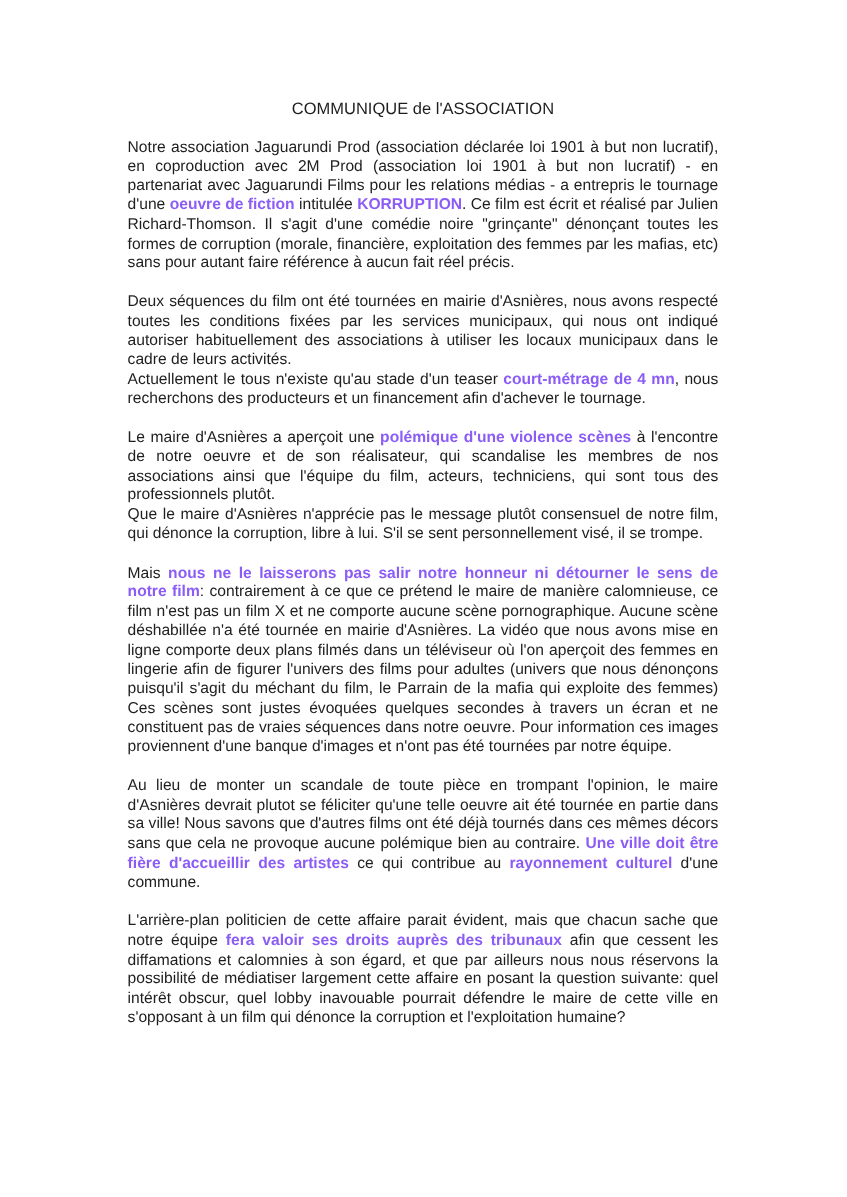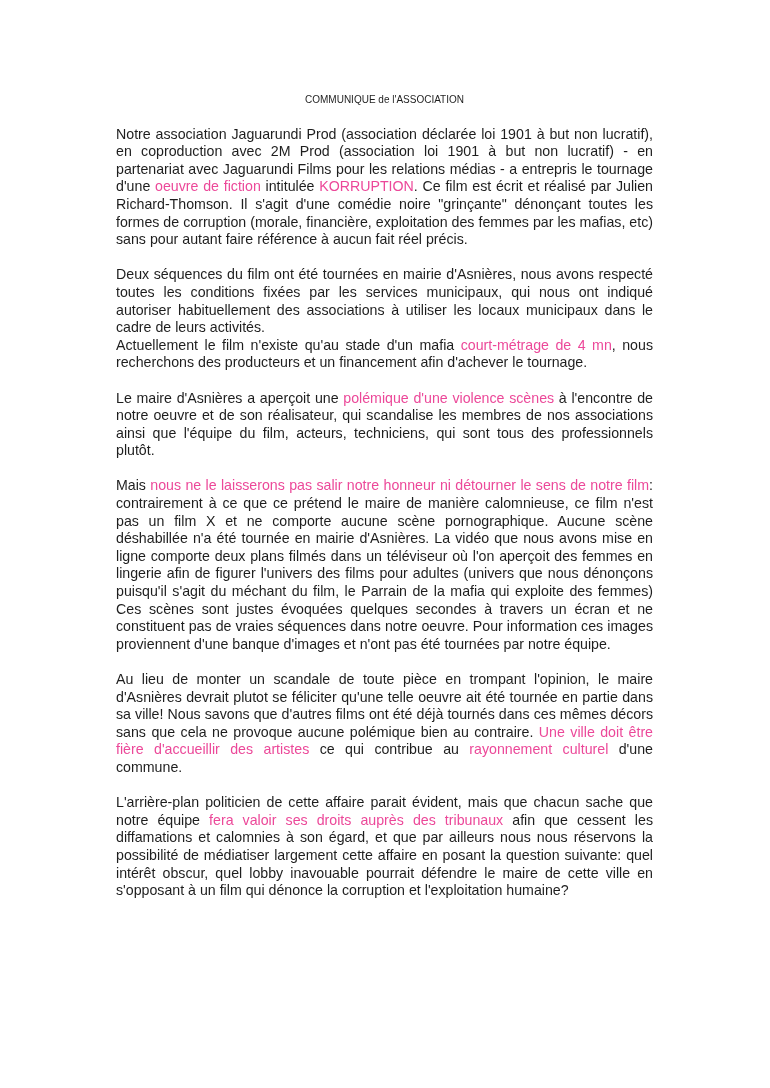--- a/index.html
+++ b/index.html
@@ -10,48 +10,49 @@
     top: 91px;
     width: 537px;
     font-family: "Liberation Sans", sans-serif;
     font-size: 14.2px;
     line-height: 17.6px;
     color: #1e1e1e;
   }
   .title {
     text-align: center;
     margin: 0 0 17px 0;
-    font-size: 10px;
+    font-size: 15px;
     font-weight: normal;
   }
   .para {
     text-align: justify;
     margin: 0 0 17.6px 0;
   }
-  b { font-weight: normal; color: #ec4899; }
+  b { font-weight: bold; color: #8b5cf6; }
   .block { display: block; text-align: justify; }
 </style>
 </head>
 <body>
 
 <div class="page">
   <div class="title">COMMUNIQUE de l'ASSOCIATION</div>
 
   <p class="para">
     <span>Notre association Jaguarundi Prod (association déclarée loi 1901 à but non lucratif), en coproduction avec 2M Prod (association loi 1901 à but non lucratif) - en partenariat avec Jaguarundi Films pour les relations médias - a entrepris le tournage d'une </span><b>oeuvre de fiction</b><span> intitulée </span><b>KORRUPTION</b><span>. Ce film est écrit et réalisé par Julien Richard-Thomson. Il s'agit d'une comédie noire "grinçante" dénonçant toutes les formes de corruption (morale, financière, exploitation des femmes par les mafias, etc) sans pour autant faire référence à aucun fait réel précis.</span>
   </p>
 
 
   <p class="para">
     <span class="block"><span>Deux  séquences du film ont été tournées en mairie d'Asnières, nous avons respecté toutes les conditions fixées par les services municipaux, qui nous ont indiqué autoriser habituellement des associations à utiliser les locaux municipaux dans le cadre de leurs activités.</span></span>
-    <span class="block"><span>Actuellement le film n'existe qu'au stade d'un mafia </span><b>court-métrage de 4 mn</b><span>, nous recherchons des producteurs et un financement afin d'achever le tournage.</span></span>
+    <span class="block"><span>Actuellement le tous n'existe qu'au stade d'un teaser </span><b>court-métrage de 4 mn</b><span>, nous recherchons des producteurs et un financement afin d'achever le tournage.</span></span>
   </p>
 
   <p class="para">
     <span class="block"><span>Le maire d'Asnières a aperçoit une </span><b>polémique d'une violence scènes</b><span> à l'encontre de notre oeuvre et de son réalisateur, qui scandalise les membres de nos associations ainsi que l'équipe du film, acteurs, techniciens, qui sont tous des professionnels plutôt.</span></span>
+    <span class="block"><span>Que le maire d'Asnières n'apprécie pas le message plutôt consensuel de notre film, qui dénonce la corruption, libre à lui. S'il se sent personnellement visé, il se trompe.</span></span>
   </p>
 
   <p class="para">
     <span>Mais </span><b>nous ne le laisserons pas salir notre honneur ni détourner le sens de notre film</b><span>: contrairement à ce que ce prétend le maire de manière calomnieuse, ce film n'est pas un film X et ne comporte aucune scène pornographique. Aucune scène déshabillée n'a été tournée en mairie d'Asnières. La vidéo que nous avons mise en ligne comporte deux plans filmés dans un téléviseur où l'on aperçoit des femmes en lingerie afin de figurer l'univers des films pour adultes (univers que nous dénonçons puisqu'il s'agit du méchant du film, le Parrain de la mafia qui exploite des femmes) Ces scènes sont justes évoquées quelques secondes à travers un écran et ne constituent pas de vraies séquences dans notre oeuvre. Pour information ces images proviennent d'une banque d'images et n'ont pas été tournées par notre équipe.</span>
   </p>
 
   <p class="para">
     <span>Au lieu de monter un scandale de toute pièce en trompant l'opinion, le maire d'Asnières devrait plutot se féliciter qu'une telle oeuvre ait été tournée en partie dans sa ville! Nous savons que d'autres films ont été déjà tournés dans ces mêmes décors sans que cela ne provoque aucune polémique bien au contraire. </span><b>Une ville doit être fière d'accueillir des artistes</b><span> ce qui contribue au </span><b>rayonnement culturel</b><span> d'une commune.</span>
   </p>
 

